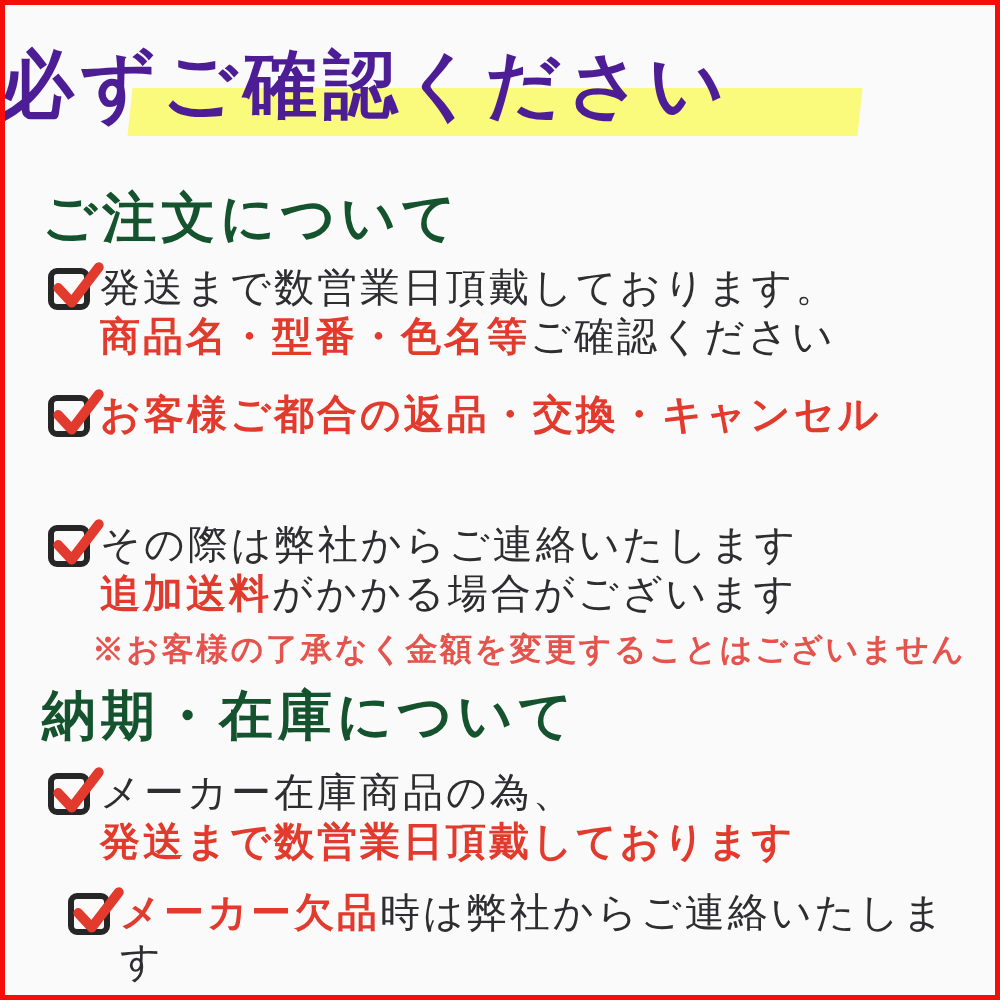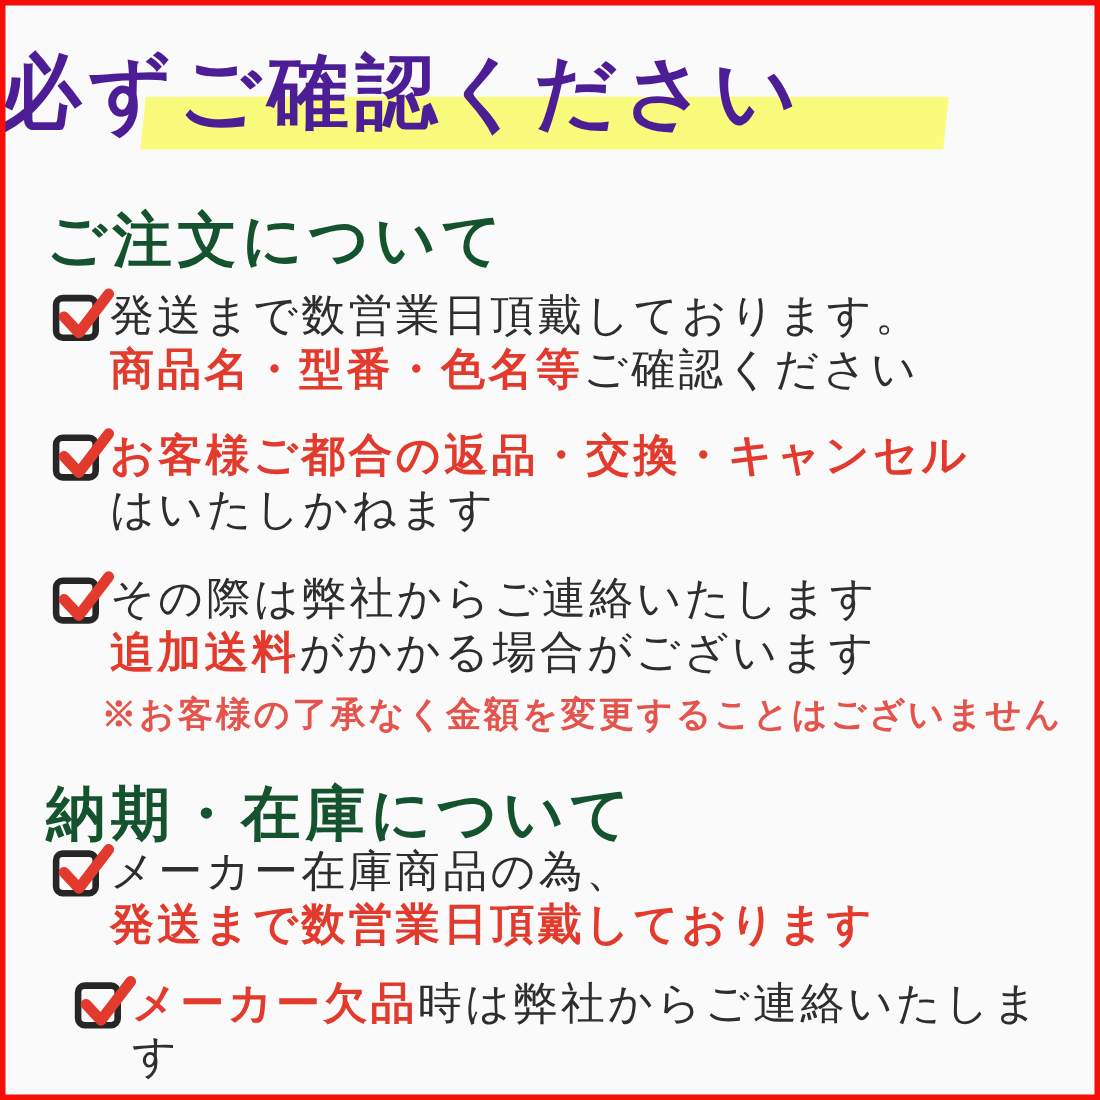--- a/index.html
+++ b/index.html
@@ -48,21 +48,21 @@
   .section-heading {
     position: absolute;
     left: 42px;
     font-size: 54px;
     font-weight: bold;
     letter-spacing: 5px;
     line-height: 1;
     color: #14532d;
   }
   .heading-order { top: 190px; }
-  .heading-stock { top: 688px; margin-top: 24px; }
+  .heading-stock { top: 688px; }
   
   .item {
     position: absolute;
     left: 48px; right: 20px;
     display: flex;
     align-items: flex-start;
     gap: 10px;
   }
   .item-1 { top: 263px; }
   .item-2 { top: 390px; }
@@ -133,21 +133,20 @@
 </div>
 
 <div class="item item-2">
   <span class="checkbox">
     <svg viewBox="0 0 52 52" aria-hidden="true">
         <path d="M7 27 L20 41 L46 7"></path>
       </svg>
   </span>
   <div class="lines">
     <div><span class="red">お客様ご都合の返品・交換・キャンセル</span></div>
-    <div><span>はいたしかねます</span></div>
   </div>
 </div>
 
 <div class="item item-3">
   <span class="checkbox">
     <svg viewBox="0 0 52 52" aria-hidden="true">
         <path d="M7 27 L20 41 L46 7"></path>
       </svg>
   </span>
   <div class="lines">

